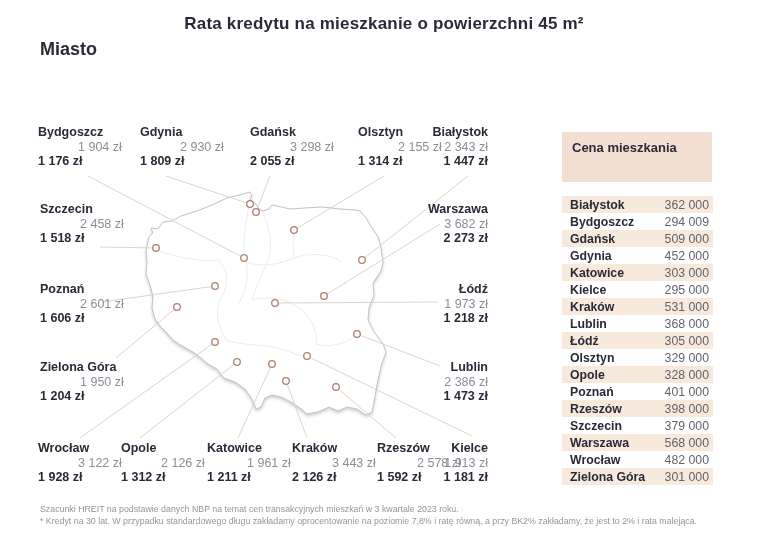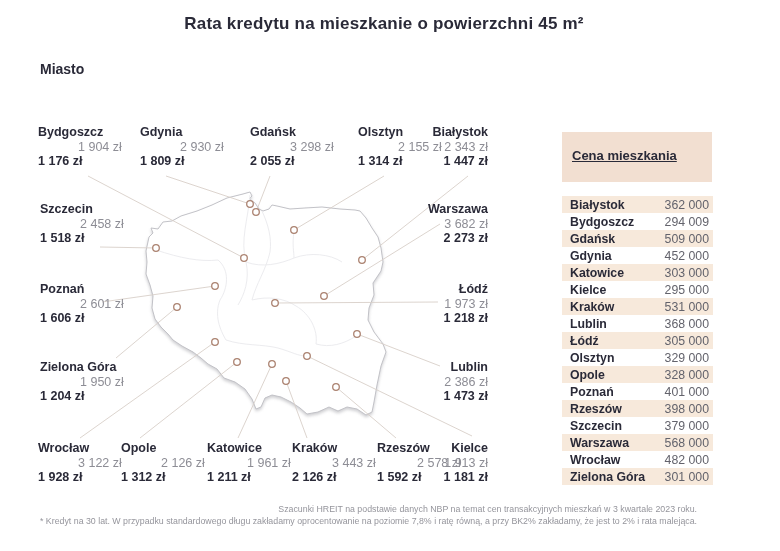--- a/index.html
+++ b/index.html
@@ -15,51 +15,51 @@
     --footer-gray:#95959c;
   }
   *{margin:0;padding:0;box-sizing:border-box;}
   html,body{background:#fff;}
   body{font-family:"Liberation Sans",sans-serif;}
   #page{position:relative;width:768px;height:551px;background:#ffffff;overflow:hidden;}
 
   #title{position:absolute;left:0;right:0;top:14px;text-align:center;
     font-size:17px;font-weight:bold;color:var(--text-dark);letter-spacing:.2px;}
 
-  #legend{position:absolute;left:40px;top:62px;font-size:14px;line-height:15.5px;white-space:nowrap;}
+  #legend{position:absolute;left:40px;top:42px;font-size:18px;line-height:15.5px;white-space:nowrap;}
   #legend .lg-head{font-weight:bold;color:var(--text-dark);}
   #legend .lg-std{color:var(--text-gray);}
   #legend .lg-bk2{font-weight:bold;color:var(--text-dark);}
 
   #map-svg{position:absolute;left:0;top:0;width:780px;height:551px;}
   .poland{fill:#ffffff;stroke:var(--map-outline);stroke-width:1;
     stroke-linejoin:round;filter:drop-shadow(0 2px 1.5px rgba(120,120,130,.35));}
   .inner{fill:none;stroke:var(--map-inner-border);stroke-width:1;}
 
   .city-label{position:absolute;font-size:12.5px;line-height:14.5px;white-space:nowrap;}
   .city-label span{display:block;}
   .city-label .name{font-weight:bold;color:var(--text-dark);}
   .city-label .std{color:var(--text-gray);margin-left:40px;}
   .city-label .bk2{font-weight:bold;color:var(--text-dark);}
 
   #panel-header{position:absolute;left:562px;top:132px;width:150px;height:50px;
-    background:var(--panel-header-bg);padding:16px 0 0 10px;font-size:13px;line-height:16.5px;
-    color:var(--text-dark);white-space:nowrap;text-decoration:underline;}
+    background:var(--panel-header-bg);padding:8px 0 0 10px;font-size:13px;line-height:16.5px;
+    color:var(--text-dark);white-space:nowrap;}
   #panel-header .hb{font-weight:bold;}
   #panel-header .hr{font-weight:normal;}
 
   #price-table{position:absolute;left:562px;top:196px;width:151px;}
   #price-table .prow{display:flex;justify-content:space-between;align-items:center;
     height:17px;padding:0 4px 0 8px;font-size:12.3px;}
   #price-table .prow:nth-child(odd){background:var(--row-stripe-bg);}
   #price-table .pcity{font-weight:bold;color:var(--text-dark);}
   #price-table .pval{color:var(--price-text);}
 
   #footer{position:absolute;left:40px;top:503px;font-size:8.8px;line-height:12px;
-    color:var(--footer-gray);white-space:nowrap;text-align:right;}
+    color:var(--footer-gray);white-space:nowrap;}
 </style>
 </head>
 <body>
 
 <div id="page">
 
   <h1 id="title">Rata kredytu na mieszkanie o powierzchni 45 m²</h1>
 
   <div id="legend">
     <div class="lg-head">Miasto</div>

